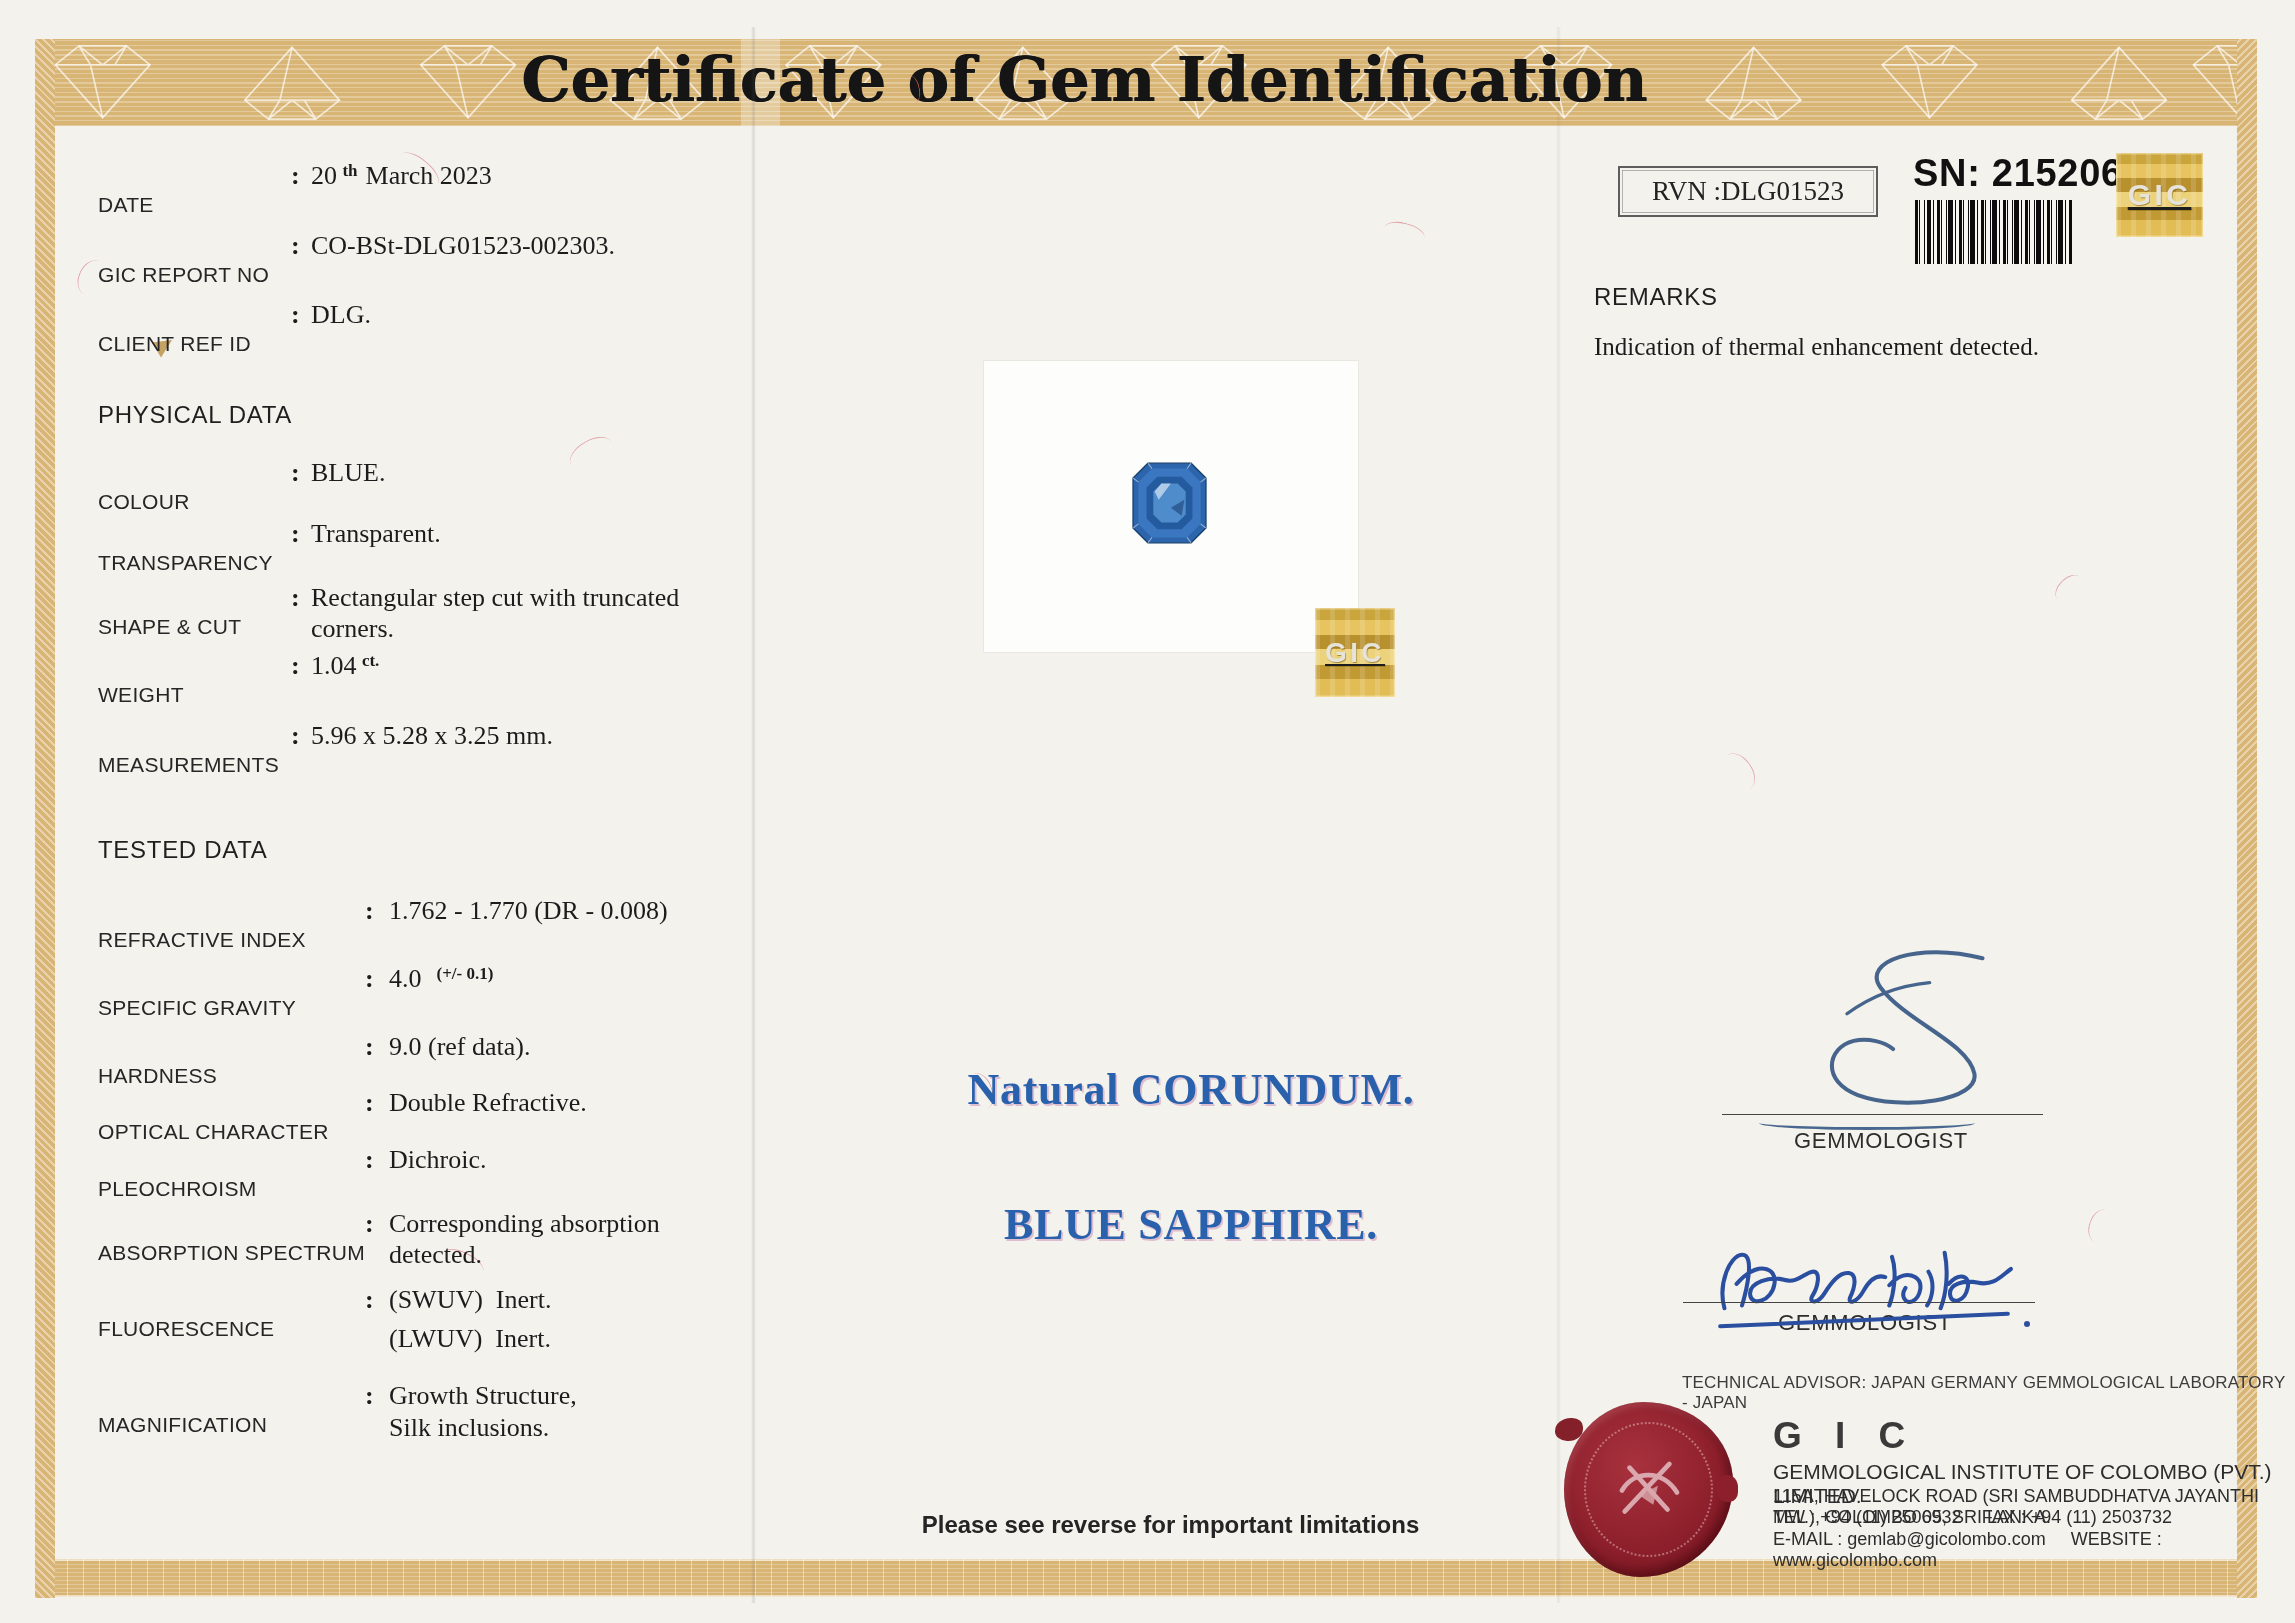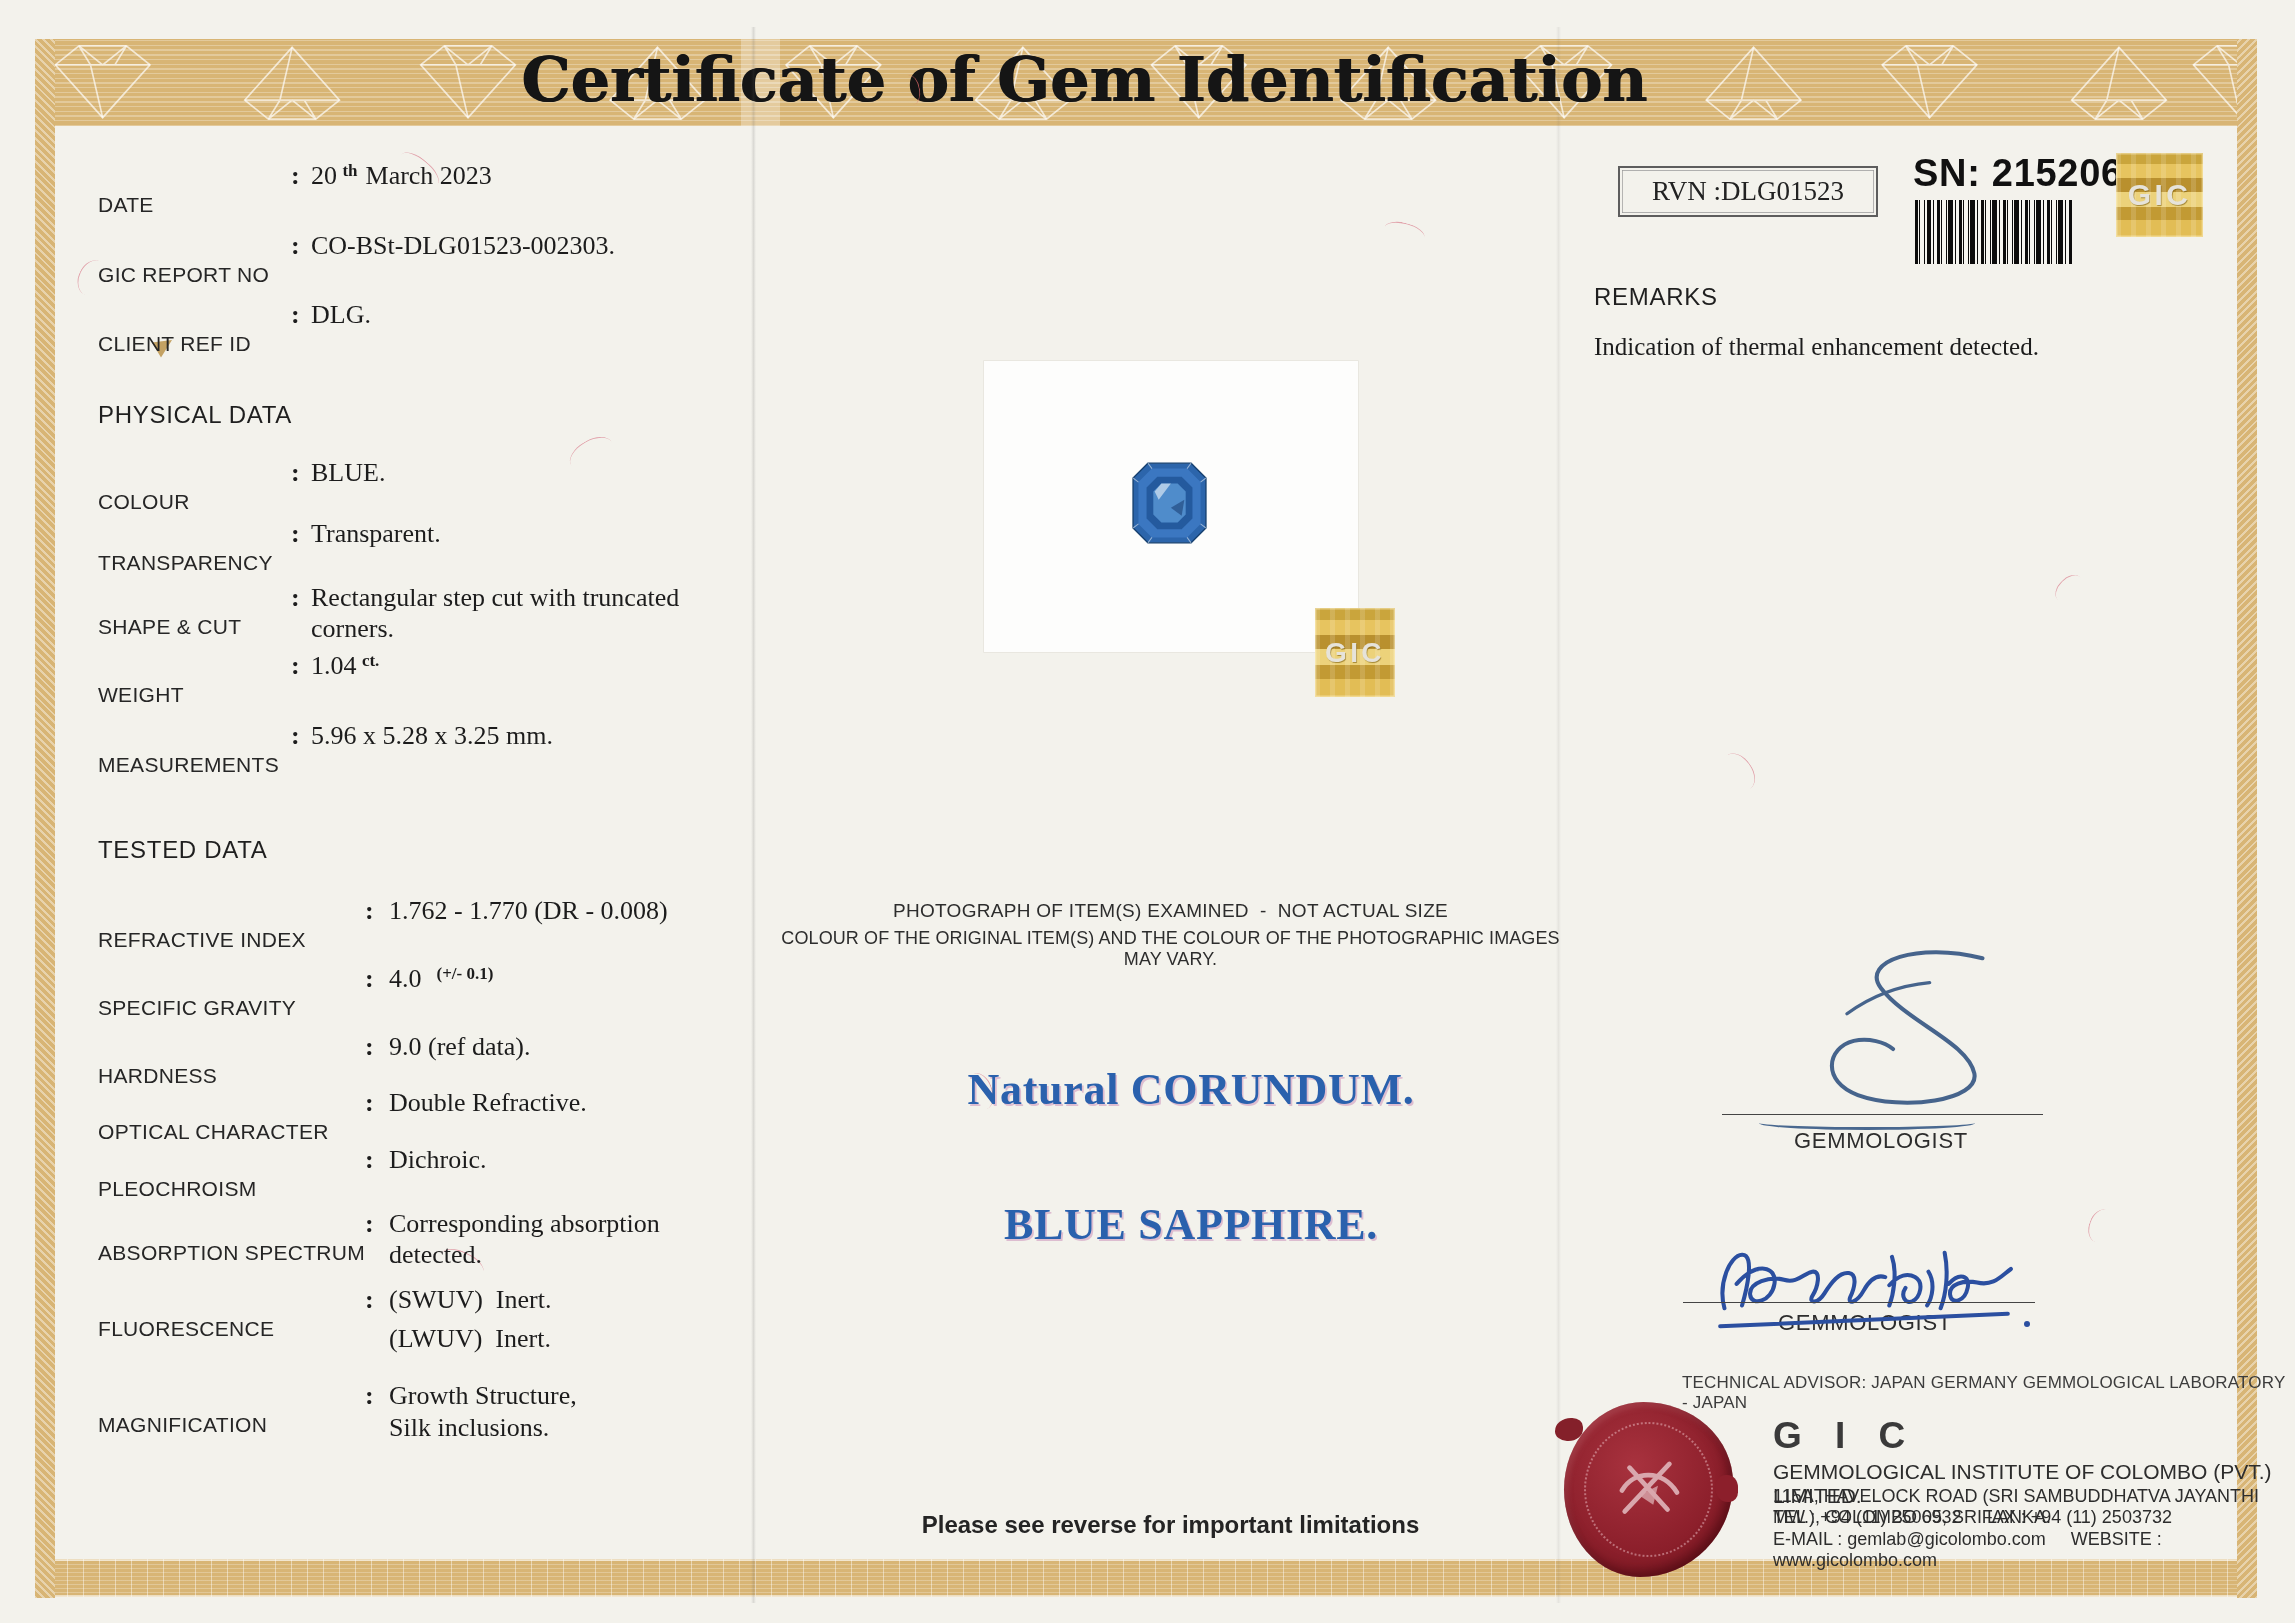--- a/index.html
+++ b/index.html
@@ -42,21 +42,21 @@
   .fval .l2{margin-top:8px;}
   .fval .l2.tight{margin-top:1.4px;}
   .supx{font-size:17px;position:relative;top:-8px;margin-left:5.4px;font-weight:bold;}
   .restx{margin-left:8px;}
   
   .photo{position:absolute;left:984px;top:361px;width:374px;height:291px;background:#fdfdfc;
          box-shadow:0 0 0 0.7px #e4e3dc;}
   .gem{position:absolute;left:145px;top:98px;}
   .holo{position:absolute;display:flex;align-items:center;justify-content:center;
     background:linear-gradient(180deg,#caa53c 0 13%,#e7c45f 13% 30%,#b9902e 30% 46%,#ecd27a 46% 64%,#c29a33 64% 80%,#e2bd55 80%);
-    box-shadow:inset 0 0 0 1.4px rgba(255,244,200,.5);}
+    box-shadow:inset 0 0 0 1.4px rgba(255,244,200,.5);text-decoration:underline;}
   .holo:after{content:"";position:absolute;inset:0;
     background:repeating-linear-gradient(90deg,rgba(255,255,255,.14) 0 5.4px,rgba(0,0,0,0) 5.4px 15px);}
   .holo span{position:relative;z-index:1;color:#e6e3da;font-weight:700;letter-spacing:3.4px;
     text-shadow:0.7px 0.7px 0.7px rgba(120,90,10,.6);}
   .holo-photo{left:1315px;top:608px;width:80px;height:89px;}
   .holo-photo span{font-size:28px;}
   .holo-sn{left:2116px;top:153px;width:87px;height:84px;}
   .holo-sn span{font-size:30px;}
   .caption{position:absolute;left:778px;top:900px;width:785px;text-align:center;color:#2d2d2d;}
   .caption .c1{font-size:19px;letter-spacing:0.3px;white-space:pre-wrap;}
@@ -245,24 +245,20 @@
       <polygon points="48,36 72,36 84,48 84,82 72,94 48,94 36,82 36,48" fill="#4f8ccb"></polygon>
       <path d="M28,6 L34,14 M92,6 L86,14 M114,28 L106,34 M114,102 L106,96 M92,124 L86,116 M28,124 L34,116 M6,102 L14,96 M6,28 L14,34" stroke="rgba(255,255,255,.5)" stroke-width="1.5"></path>
       <polygon points="48,36 62,36 44,60 38,48" fill="rgba(255,255,255,.55)"></polygon>
       <polygon points="62,72 82,60 78,84" fill="rgba(10,40,90,.45)"></polygon>
     </svg>
   </div>
   <div class="holo holo-photo">
       <span>GIC</span>
     </div>
 
-  <div class="caption">
-    <div class="c1">PHOTOGRAPH OF ITEM(S) EXAMINED  -  NOT ACTUAL SIZE</div>
-    <div class="c2">COLOUR OF THE ORIGINAL ITEM(S) AND THE COLOUR OF THE PHOTOGRAPHIC IMAGES MAY VARY.</div>
-  </div>
 
   <div class="ident" style="top:1064px">Natural CORUNDUM.</div>
   <div class="ident" style="top:1199px">BLUE SAPPHIRE.</div>
 
   <div class="footnote">Please see reverse for important limitations</div>
 
   <div class="rvnbox">RVN :DLG01523</div>
   <div class="sn">SN: 215206</div>
   <div class="barcode"></div>
   <div class="holo holo-sn">

